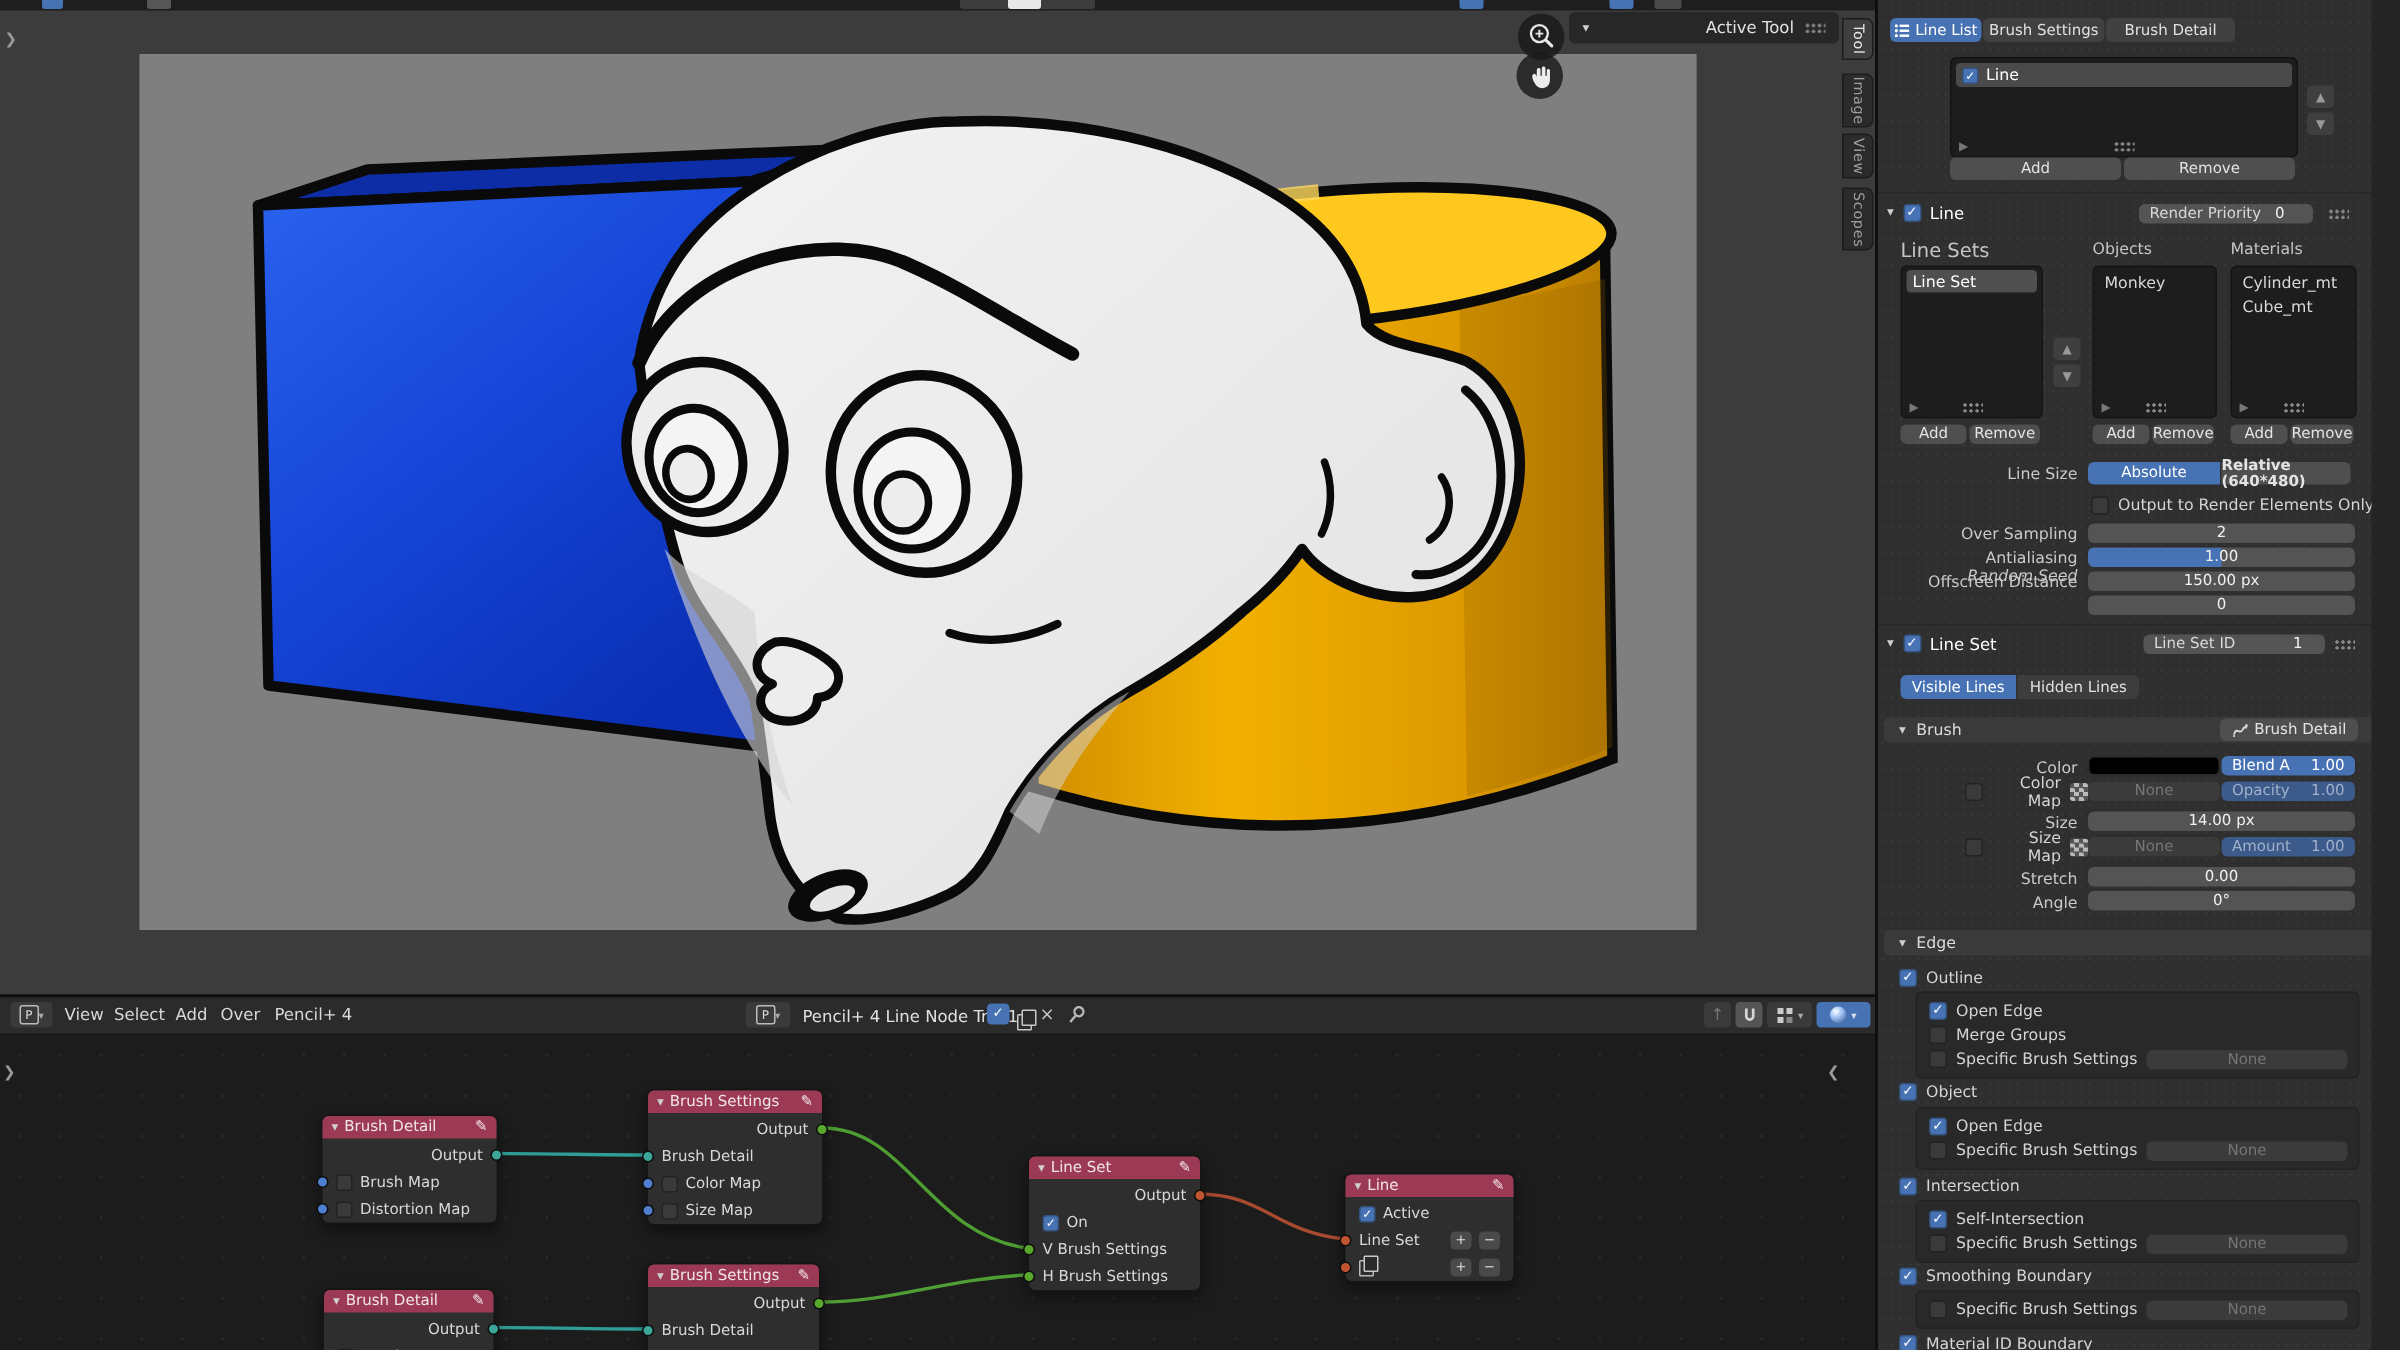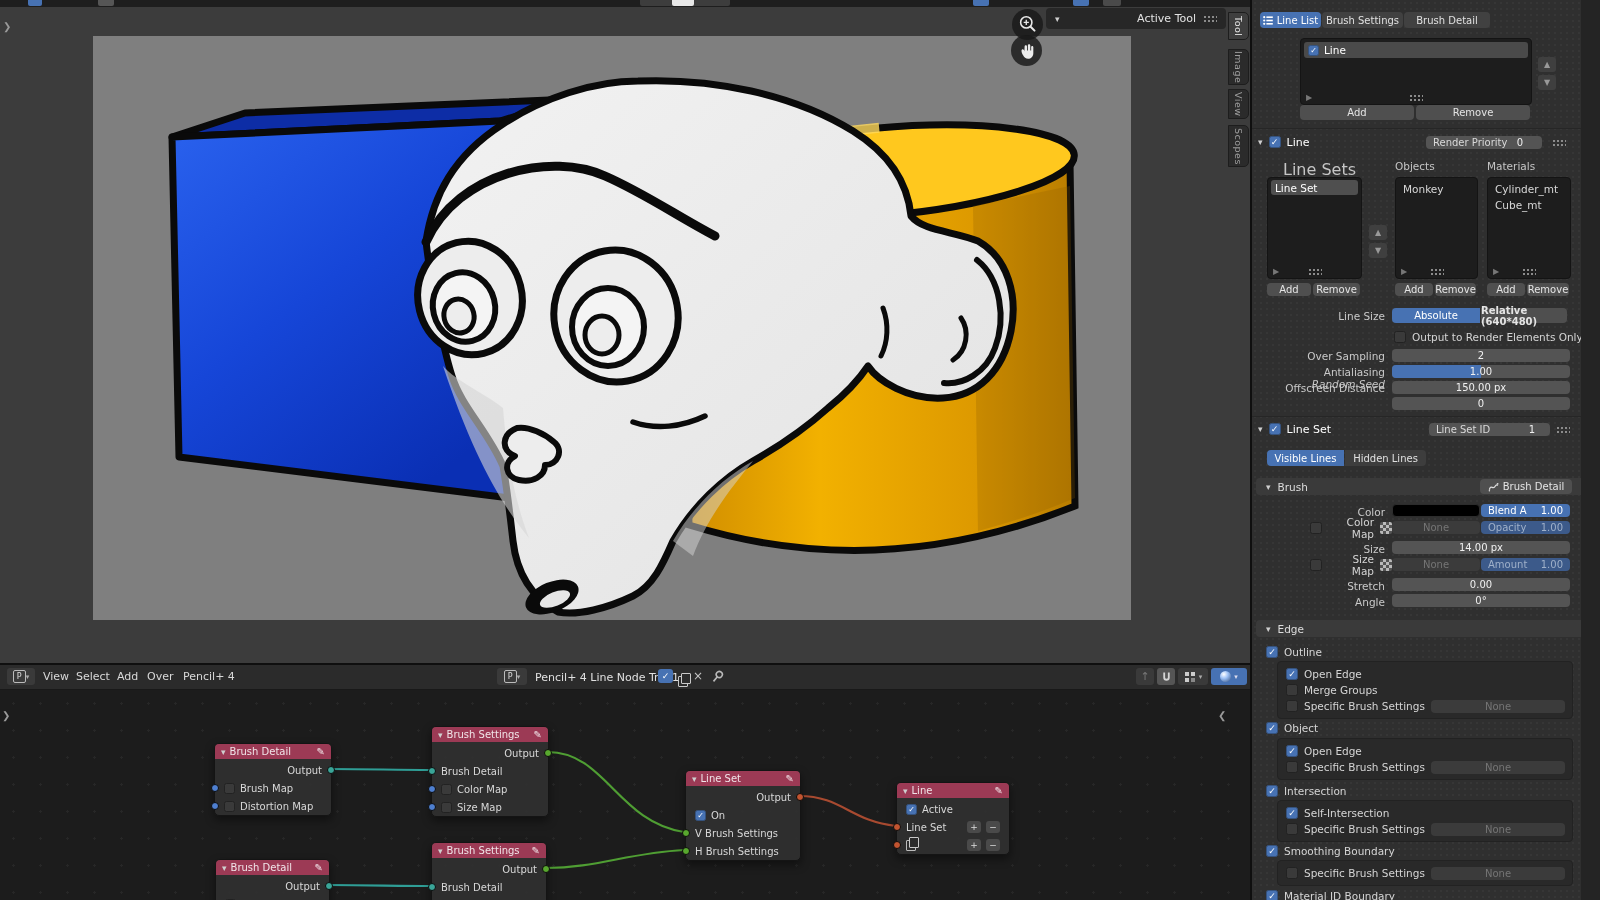--- a/index.html
+++ b/index.html
@@ -453,21 +453,21 @@
     <span class="chev">▾</span>
     <span class="cb on">✓</span>
     <span style="color:#fff;font-size:11px;">Line</span>
     </div>
   <div class="pill spread" style="left:174px;top:136px;width:116px;">
     <span style="color:#d9d9d9;">Render Priority</span>
     <span style="padding-right:12px;">0</span>
     </div>
   <span class="grip abs" style="left:300px;top:139px;"></span>
 
-  <span class="abs" style="left:15px;top:160px;font-size:16px;color:#c5c5c5;margin-left:16px;">Line Sets</span>
+  <span class="abs" style="left:15px;top:160px;font-size:13px;color:#c5c5c5;">Line Sets</span>
   <span class="abs" style="left:143px;top:160px;font-size:10.5px;color:#c5c5c5;">Objects</span>
   <span class="abs" style="left:235px;top:160px;font-size:10.5px;color:#c5c5c5;">Materials</span>
 
   <div class="well" style="left:15px;top:177px;width:93px;height:100px;">
     <div class="wrow" style="top:2px;background:#4f4f4f;height:15px;">
       <span>Line Set</span>
       </div>
     <span class="wfoot-a">▶</span>
     <span class="grip wfoot-g"></span>
     </div>

